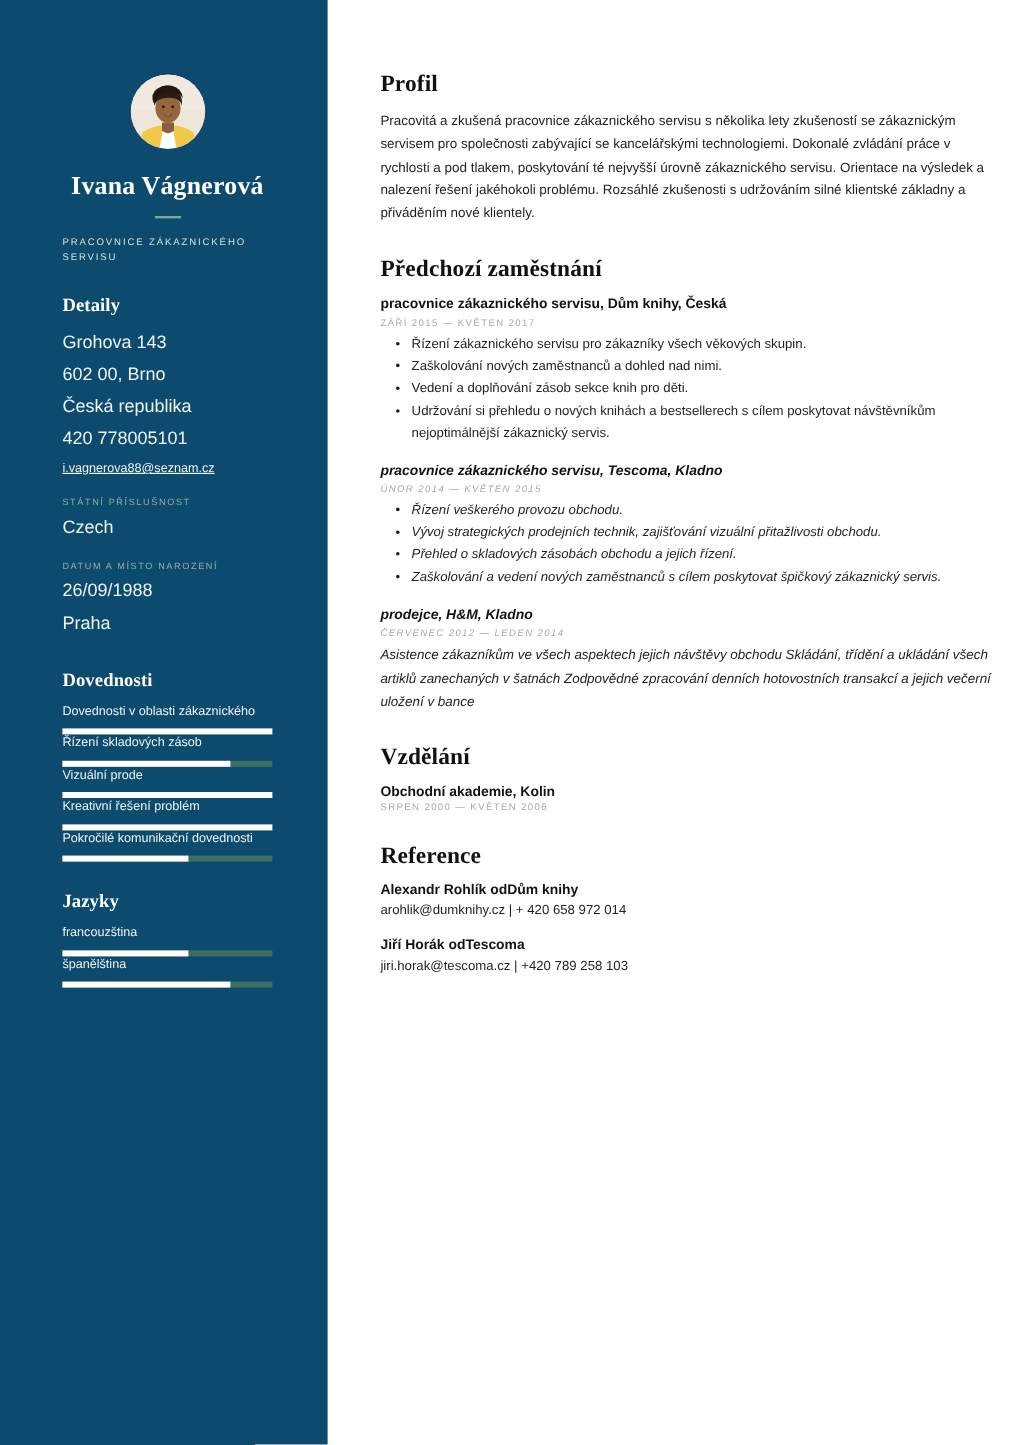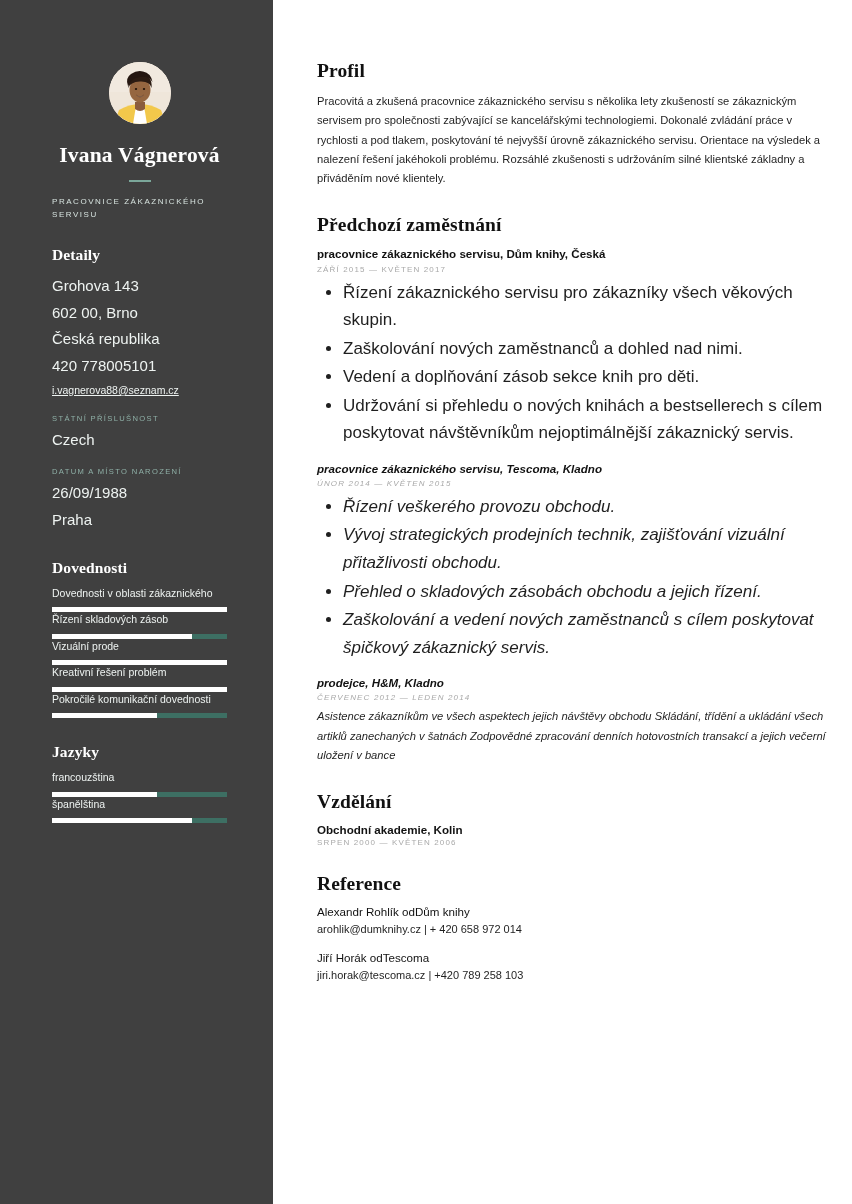--- a/index.html
+++ b/index.html
@@ -17,21 +17,21 @@
     height: 1204px;
     overflow: hidden;
     background: #ffffff;
     display: flex;
   }
 
   
   .sidebar {
     width: 273px;
     min-width: 273px;
-    background: #404040;
+    background: #0c4a6e;
     color: #ffffff;
     box-sizing: border-box;
     padding: 62px 46px 0 52px;
   }
   .avatar-wrap {
     display: flex;
     justify-content: center;
   }
   .avatar {
     width: 62px;
@@ -160,38 +160,38 @@
     color: #a9a9a9;
     text-transform: uppercase;
     margin: 0 0 5px 0;
   }
   ul.bullets {
     margin: 0;
     padding-left: 26px;
     list-style: disc;
   }
   ul.bullets li {
-    font-size: 17px;
+    font-size: 11px;
     line-height: 1.62;
     color: #1f1f1f;
     margin-bottom: 1px;
   }
   .edu { margin-top: 4px; }
   .edu + .edu { margin-top: 12px; }
   .edu-title {
     font-size: 11.6px;
     font-weight: bold;
     color: #121212;
     margin: 0 0 2px 0;
   }
   .ref { margin-top: 4px; }
   .ref + .ref { margin-top: 13px; }
   .ref-name {
     font-size: 11.6px;
-    font-weight: normal;
+    font-weight: bold;
     color: #121212;
     margin: 0 0 3px 0;
   }
   .ref-contact {
     font-size: 11px;
     color: #1f1f1f;
     margin: 0;
     line-height: 1.5;
   }
 </style>

